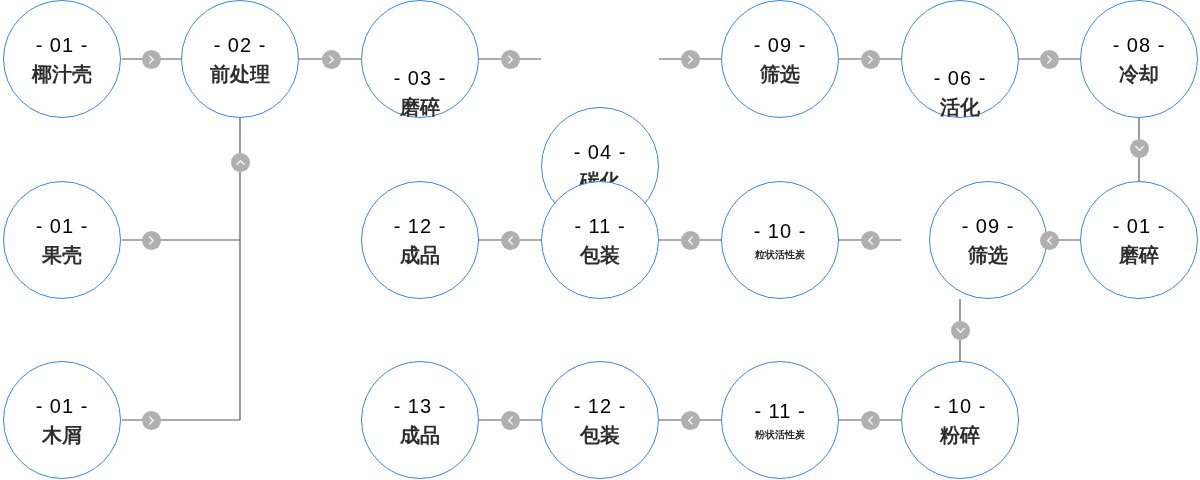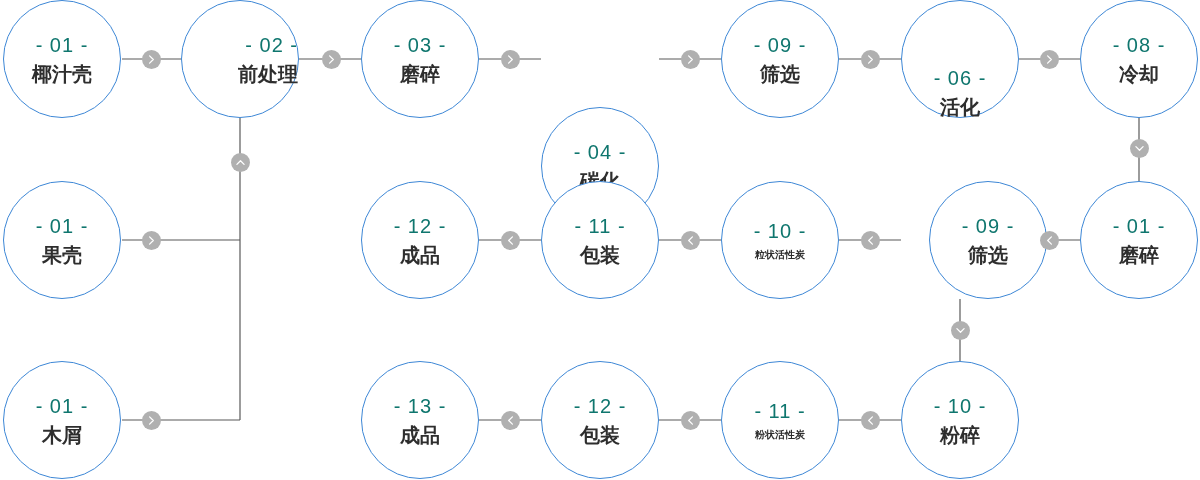--- a/index.html
+++ b/index.html
@@ -21,21 +21,21 @@
     background:#ffffff;
     box-sizing:border-box;
     display:flex;
     flex-direction:column;
     align-items:center;
     justify-content:center;
     z-index:3;
   }
   .node .num{
     font-size:20px;
-    color:#0f766e;
+    color:#000000;
     letter-spacing:1px;
     line-height:1;
     margin-bottom:9px;
     font-weight:400;
     white-space:nowrap;
   }
   .node .txt{
     font-size:20px;
     color:#2e2e2e;
     line-height:1;
@@ -79,25 +79,25 @@
       <polyline points="122,420 240,420" fill="none" stroke="#595959" stroke-width="1.2"></polyline>
       <polyline points="240,420 240,118" fill="none" stroke="#595959" stroke-width="1.2"></polyline>
     </g>
 </svg>
 
 <div id="node-layer">
     <div class="node" style="left: 62px; top: 59px;">
       <div class="num">- 01 -</div>
       <div class="txt">椰汁壳</div>
     </div>
-    <div class="node" style="left: 240px; top: 59px; align-items: flex-end;">
+    <div class="node" style="left: 240px; top: 59px;">
       <div class="num">- 02 -</div>
       <div class="txt">前处理</div>
     </div>
-    <div class="node" style="left: 420px; top: 59px;">
+    <div class="node" style="left: 420px; top: 59px; justify-content: flex-end;">
       <div class="num">- 03 -</div>
       <div class="txt">磨碎</div>
     </div>
     <div class="node" style="left: 600px; top: 59px; margin-top: 48px;">
       <div class="num">- 04 -</div>
       <div class="txt">碳化</div>
     </div>
     <div class="node" style="left: 780px; top: 59px;">
       <div class="num">- 09 -</div>
       <div class="txt">筛选</div>

